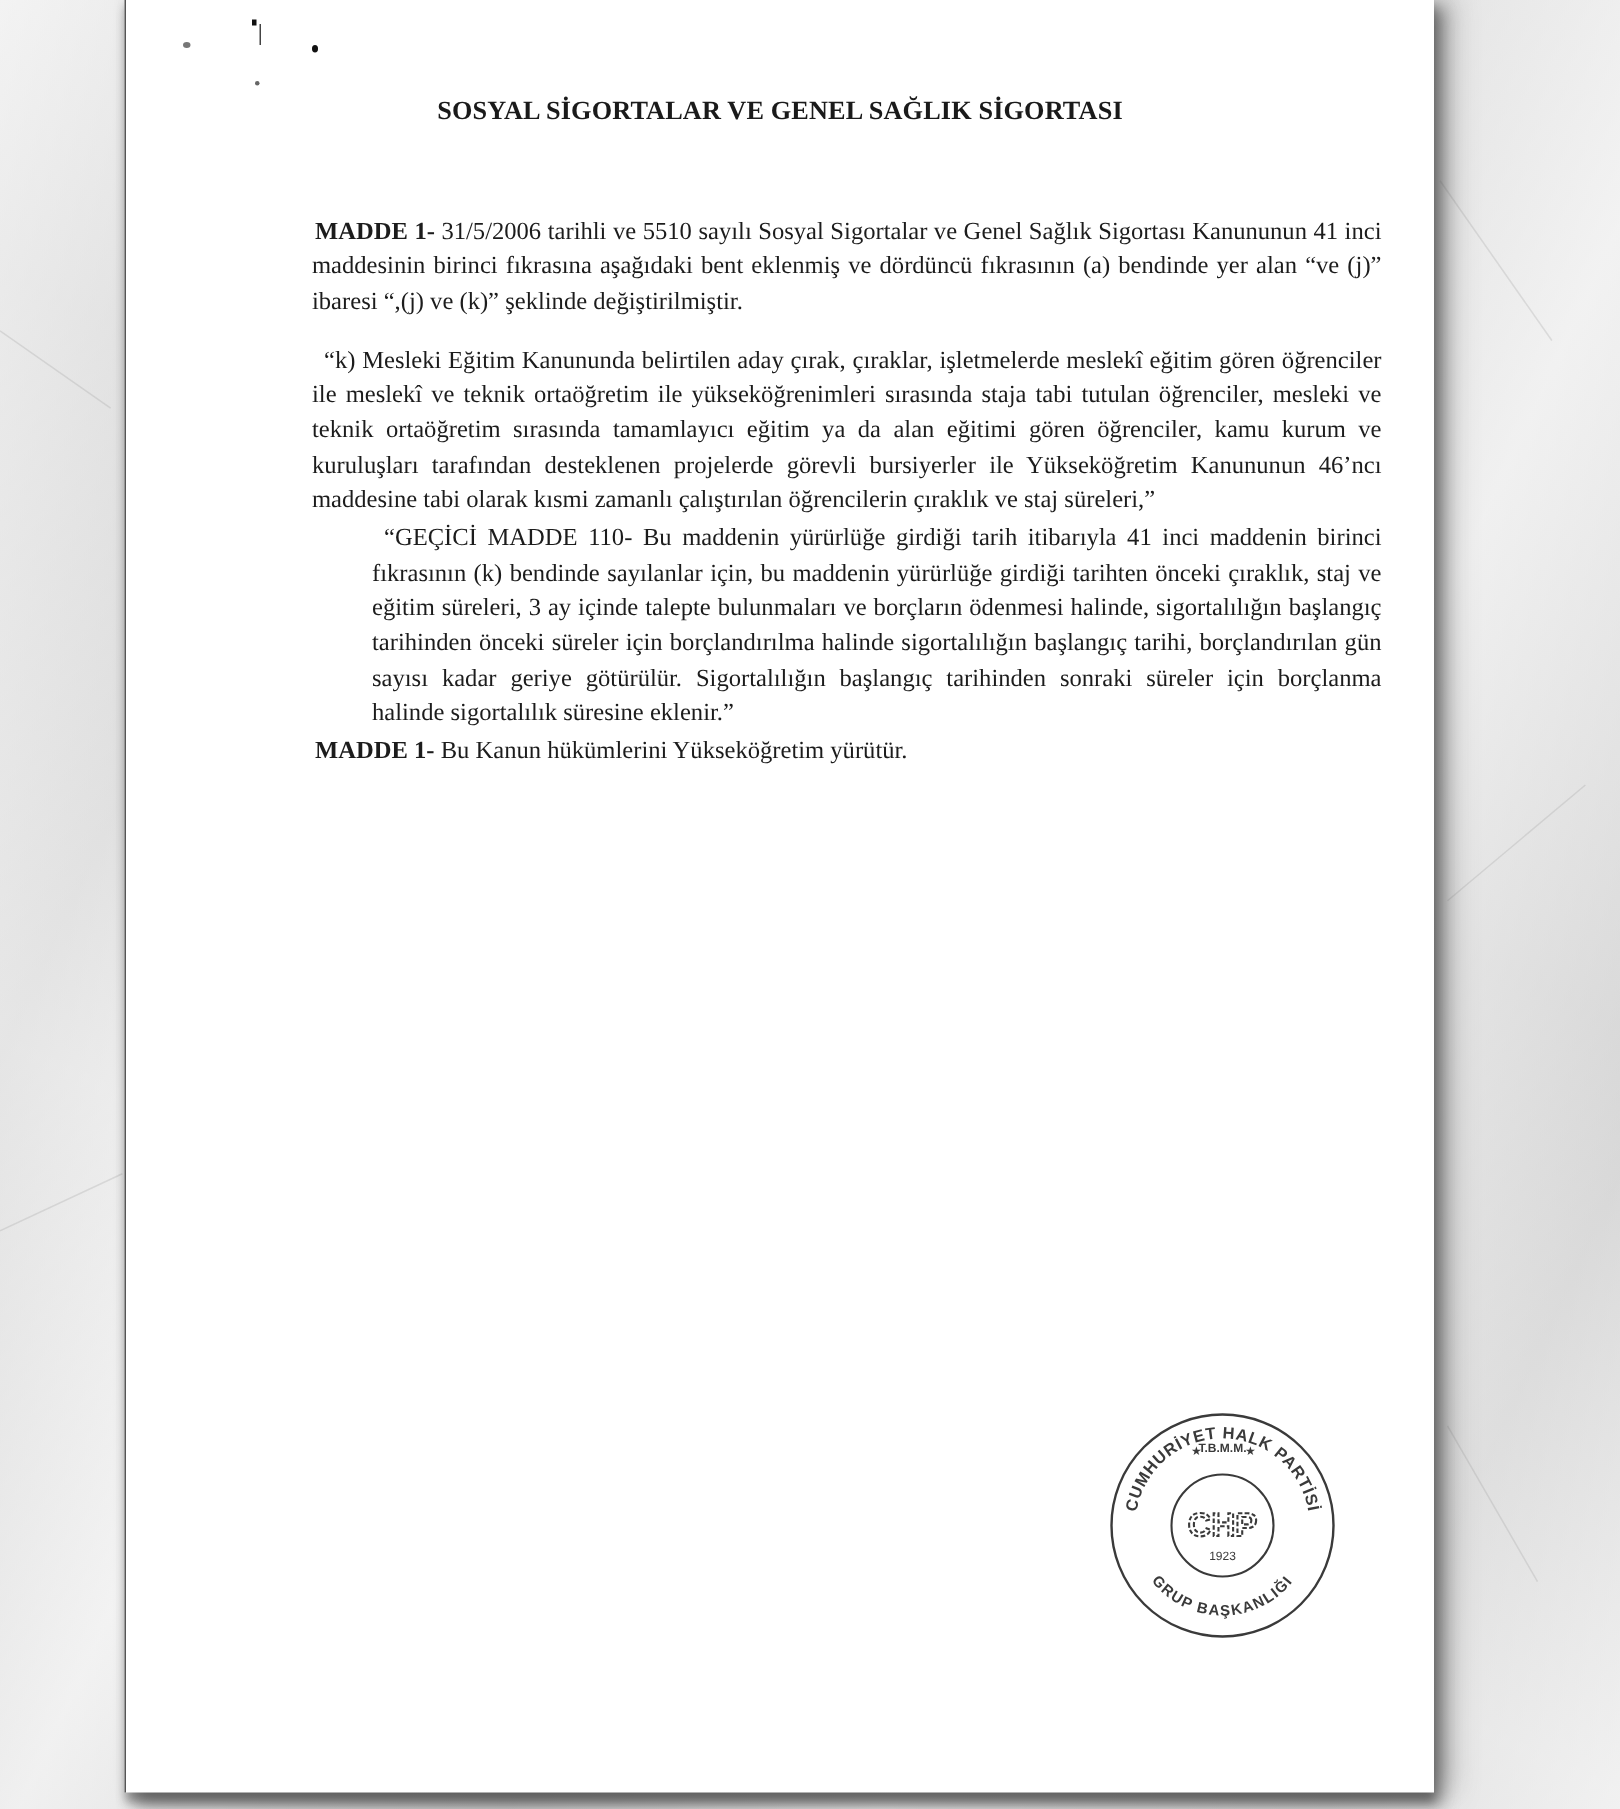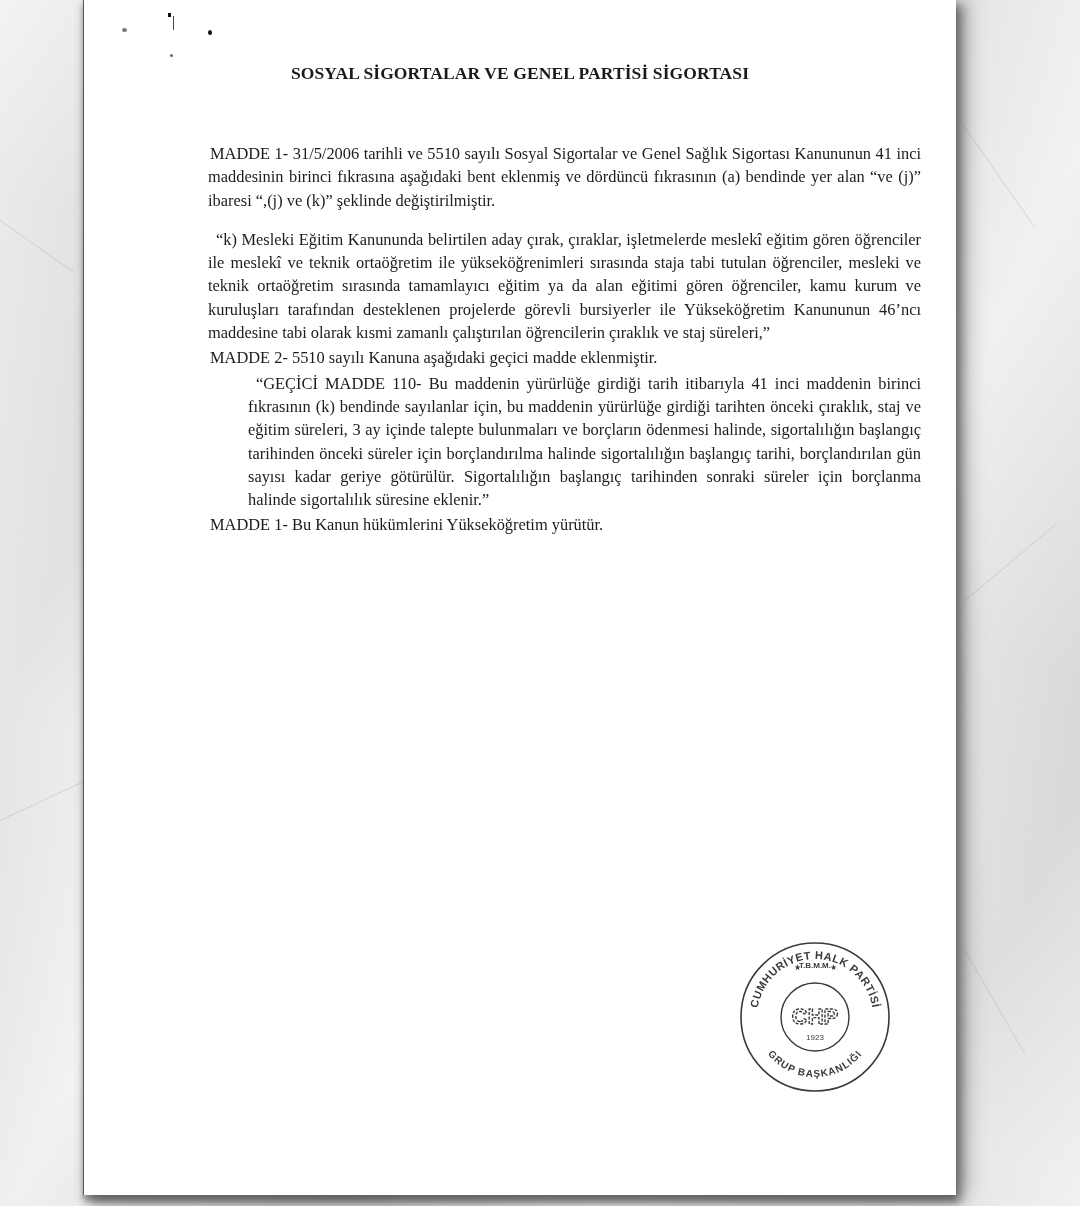--- a/index.html
+++ b/index.html
@@ -22,21 +22,21 @@
       position: absolute; left: 0; width: 100%; top: 64px;
       text-align: center; font-family: "Liberation Serif", serif; font-weight: bold;
       font-size: 17.5px; line-height: 22px; color: #1a1a1a; letter-spacing: 0.1px;
     }
     .body {
       position: absolute; left: 124px; width: 713px; top: 144px;
       font-family: "Liberation Serif", serif; font-size: 16.4px; line-height: 23.3px;
       color: #1c1c1c; text-align: justify;
     }
     .body p { margin: 0 0 2px 0; text-indent: 2px; }
-    .madde { font-weight: normal; }
+    .madde { font-weight: bold; }
     .stamp {
       position: absolute; left: 654px; top: 942px; width: 154px; height: 154px;
     }
   </style>
 </head>
 <body>
 
 <div class="crease" style="left:0;top:220px;width:90px;transform:rotate(35deg);"></div>
 <div class="crease" style="left:0;top:820px;width:90px;transform:rotate(-25deg);"></div>
 <div class="crease" style="left:960px;top:120px;width:130px;transform:rotate(55deg);"></div>
@@ -45,32 +45,29 @@
 
 <div class="paper">
 
   <div class="speck" style="left:38px;top:30px;width:5px;height:4px;background:#777;"></div>
   <div class="speck" style="left:84px;top:15px;width:3px;height:4px;border-radius:0;"></div>
   <div class="speck" style="left:89px;top:18px;width:1px;height:14px;border-radius:0;background:#444;"></div>
   <div class="speck" style="left:124px;top:32px;width:4px;height:5px;"></div>
   <div class="speck" style="left:86px;top:56px;width:3px;height:3px;background:#666;"></div>
 
   <div class="title">
-    <div>SOSYAL SİGORTALAR VE GENEL PARTİSİ SİGORTASI</div>
+    <div>SOSYAL SİGORTALAR VE GENEL SAĞLIK SİGORTASI</div>
   </div>
 
   <div class="body">
     <p style="text-indent:0;padding-left:0;">
       <span style="display:inline-block;width:2px;"></span><span class="madde">MADDE 1-</span><span> 31/5/2006 tarihli ve 5510 sayılı Sosyal Sigortalar ve Genel Sağlık Sigortası Kanununun 41 inci maddesinin birinci fıkrasına aşağıdaki bent eklenmiş ve dördüncü fıkrasının (a) bendinde yer alan “ve (j)” ibaresi “,(j) ve (k)” şeklinde değiştirilmiştir.</span>
     </p>
     <p style="margin-top:16px;">
       <span style="display:inline-block;width:6px;"></span><span>“k) Mesleki Eğitim Kanununda belirtilen aday çırak, çıraklar, işletmelerde meslekî eğitim gören öğrenciler ile meslekî ve teknik ortaöğretim ile yükseköğrenimleri sırasında staja tabi tutulan öğrenciler, mesleki ve teknik ortaöğretim sırasında tamamlayıcı eğitim ya da alan eğitimi gören öğrenciler, kamu kurum ve kuruluşları tarafından desteklenen projelerde görevli bursiyerler ile Yükseköğretim Kanununun 46’ncı maddesine tabi olarak kısmi zamanlı çalıştırılan öğrencilerin çıraklık ve staj süreleri,”</span>
-    </p>
-    <p style="margin-top:2px;">
-      <span class="madde">MADDE 2-</span><span> 5510 sayılı Kanuna aşağıdaki geçici madde eklenmiştir.</span>
     </p>
     <p style="margin-top:2px;margin-left:40px;">
       <span style="display:inline-block;width:6px;"></span><span>“GEÇİCİ MADDE 110- Bu maddenin yürürlüğe girdiği tarih itibarıyla 41 inci maddenin birinci fıkrasının (k) bendinde sayılanlar için, bu maddenin yürürlüğe girdiği tarihten önceki çıraklık, staj ve eğitim süreleri, 3 ay içinde talepte bulunmaları ve borçların ödenmesi halinde, sigortalılığın başlangıç tarihinden önceki süreler için borçlandırılma halinde sigortalılığın başlangıç tarihi, borçlandırılan gün sayısı kadar geriye götürülür. Sigortalılığın başlangıç tarihinden sonraki süreler için borçlanma halinde sigortalılık süresine eklenir.”</span>
     </p>
     <p style="margin-top:2px;">
       <span class="madde">MADDE 1-</span><span> Bu Kanun hükümlerini Yükseköğretim yürütür.</span>
     </p>
   </div>
 
   <svg class="stamp" viewBox="0 0 154 154">

